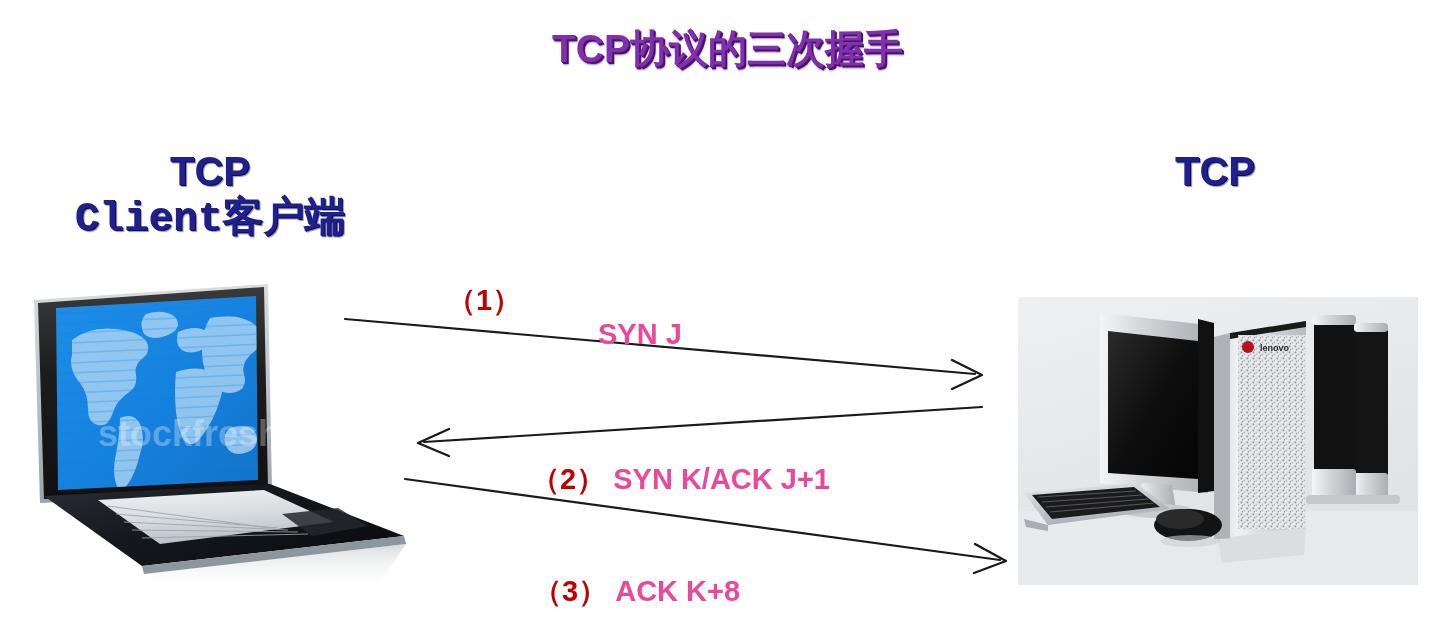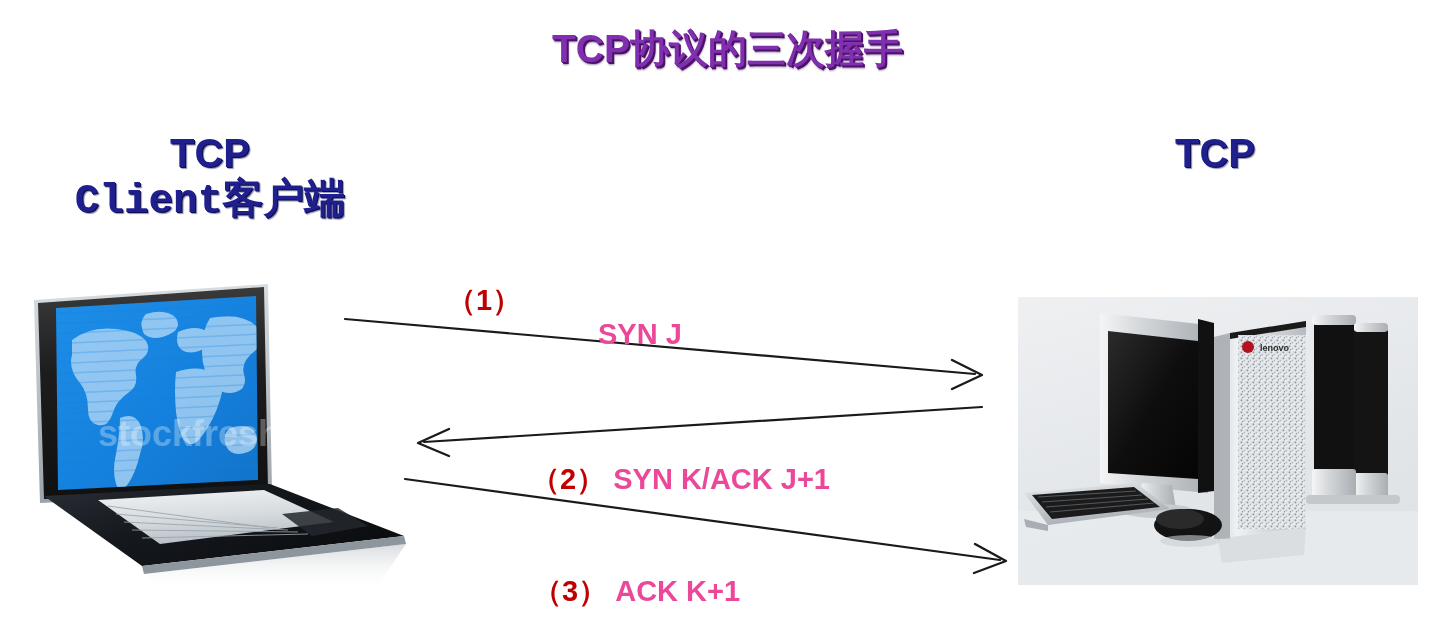--- a/index.html
+++ b/index.html
@@ -39,21 +39,21 @@
     position: absolute;
     text-align: center;
     color: #201f8e;
     font-weight: bold;
     line-height: 1.18;
     white-space: nowrap;
     text-shadow:
       1px 1px 0 #0d0c55,
       2px 2px 1px rgba(10,10,70,0.45);
   }
-  .endpoint-caption .ln1 { font-size: 40px; display: block; }
+  .endpoint-caption .ln1 { font-size: 40px; display: block; margin-top: 18px; }
   .endpoint-caption .ln2 { font-size: 41px; display: block; font-family: Liberation Mono, monospace; }
 
   #client-caption { left: 20px;  top: 130px; width: 380px; }
   #server-caption { left: 1000px; top: 130px; width: 430px; }
 
   
   .msg-label {
     position: absolute;
     white-space: nowrap;
     font-weight: bold;
@@ -336,16 +336,16 @@
     <span class="msg-text">SYN J</span>
   </div>
 
   <div id="label-2" class="msg-label">
     <span class="msg-num">（2）</span>
     <span class="msg-text">SYN K/ACK J+1</span>
   </div>
 
   <div id="label-3" class="msg-label">
     <span class="msg-num">（3）</span>
-    <span class="msg-text">ACK K+1</span>
+    <span class="msg-text">ACK K+8</span>
   </div>
 
 </div>
 
 </body></html>

